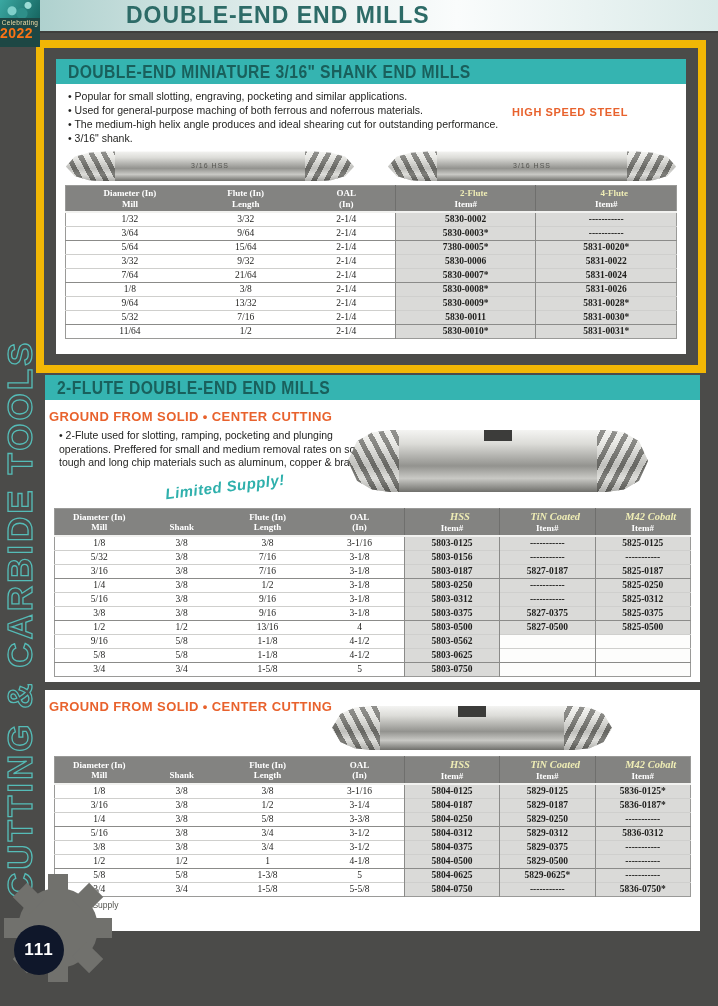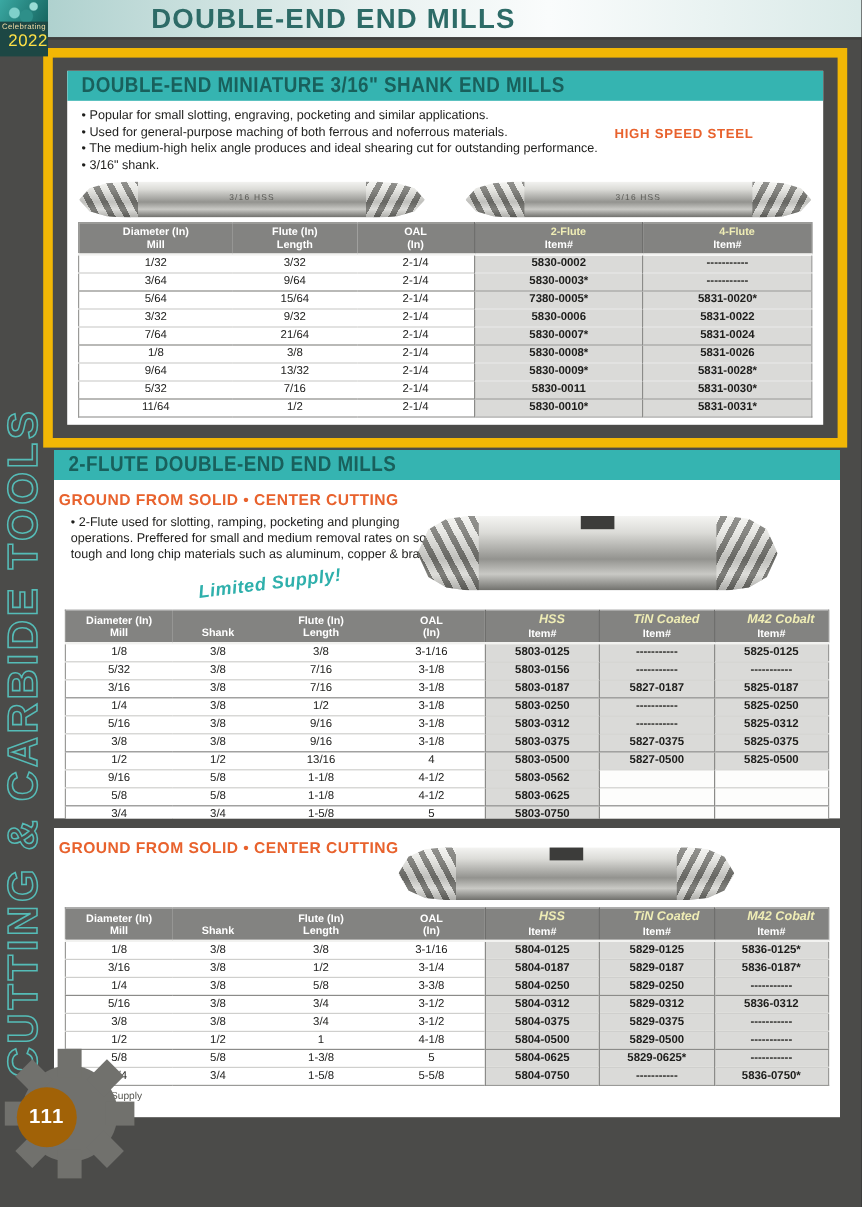--- a/index.html
+++ b/index.html
@@ -26,21 +26,21 @@
   }
   .badge-art {
     height:18px;
     background:
       radial-gradient(circle at 30% 60%, #7fd0ca 0 4px, transparent 5px),
       radial-gradient(circle at 70% 30%, #9adcd6 0 3px, transparent 4px),
       radial-gradient(circle at 55% 75%, #2e8f89 0 5px, transparent 6px),
       linear-gradient(120deg,#3aa8a2,#176661);
   }
   .badge-line1 { font-size:6.5px; color:#f0dca6; text-align:center; letter-spacing:0.3px; padding-top:1px; }
-  .badge-line2 { font-size:14px; font-weight:normal; color:#fde047; text-align:right; line-height:14px; letter-spacing:0.5px; }
+  .badge-line2 { font-size:14px; font-weight:bold; color:#f97316; text-align:left; line-height:14px; letter-spacing:0.5px; }
 
   
   .sidebar-text {
     position:absolute; left:0px; top:408px; height:490px; width:44px;
     writing-mode:vertical-rl; transform:rotate(180deg);
     font-size:35px; font-weight:bold; letter-spacing:3px;
     color:transparent; -webkit-text-stroke:1.3px #55bcb7;
     white-space:nowrap;
   }
   @supports not (-webkit-text-stroke:1px black) { .sidebar-text { color:#55bcb7; } }
@@ -87,21 +87,21 @@
     position:absolute; left:50%; top:50%; transform:translate(-50%,-60%);
     font-size:7px; color:rgba(70,70,66,.85); letter-spacing:1px;
   }
   .mill .notch {
     position:absolute; left:50%; top:0; transform:translateX(-50%);
     width:28px; height:11px; background:#3c3c3a; z-index:2;
   }
   .mill-lg { height:62px; }
 
   
-  table { border-collapse:collapse; width:calc(100% - 18px); margin:2px 9px 0; table-layout:fixed; border:1px solid #9a9a98; }
+  table { border-collapse:collapse; width:calc(100% - 18px); margin:2px 9px 0; table-layout:fixed; border:1px solid #9a9a98;font-family:Liberation Serif, serif; }
   th {
     background:#838381; color:#fff; font-size:9px; line-height:1.12;
     padding:2px 1px; font-weight:bold; border-bottom:2px solid #f2f2f0;
   }
   .h-top { min-height:10px; }
   .h-top.italic { font-style:italic; font-size:10.5px; }
   th.accent .h-top { color:#efedb5;margin-left:16px; }
   .h-sub { color:#fff; }
   td {
     font-size:9.5px; color:#1d1d1b; text-align:center; padding:1.5px 2px;
@@ -127,22 +127,22 @@
   .s2-photo { position:absolute; right:52px; top:30px; width:300px; }
   .s3-photo { position:absolute; right:88px; top:16px; width:280px; }
 
   
   .section3 { position:absolute; left:45px; top:690px; width:655px; height:241px; }
   .s3-content { position:relative; height:64px; }
 
   
   .gear-wrap { position:absolute; left:-6px; top:856px; width:140px; height:150px; }
   .page-num {
-    position:absolute; left:14px; top:906px; width:50px; height:50px; border-radius:50%;
-    background:#a16207; color:#fff; font-weight:bold; font-size:17px;
+    position:absolute; left:14px; top:925px; width:50px; height:50px; border-radius:50%;
+    background:#0f172a; color:#fff; font-weight:bold; font-size:17px;
     display:flex; align-items:center; justify-content:center; letter-spacing:1px; z-index:3;
   }
 </style>
 </head>
 <body>
 
 <div class="page">
 
   <div class="header">
     <h1>DOUBLE-END END MILLS</h1>

